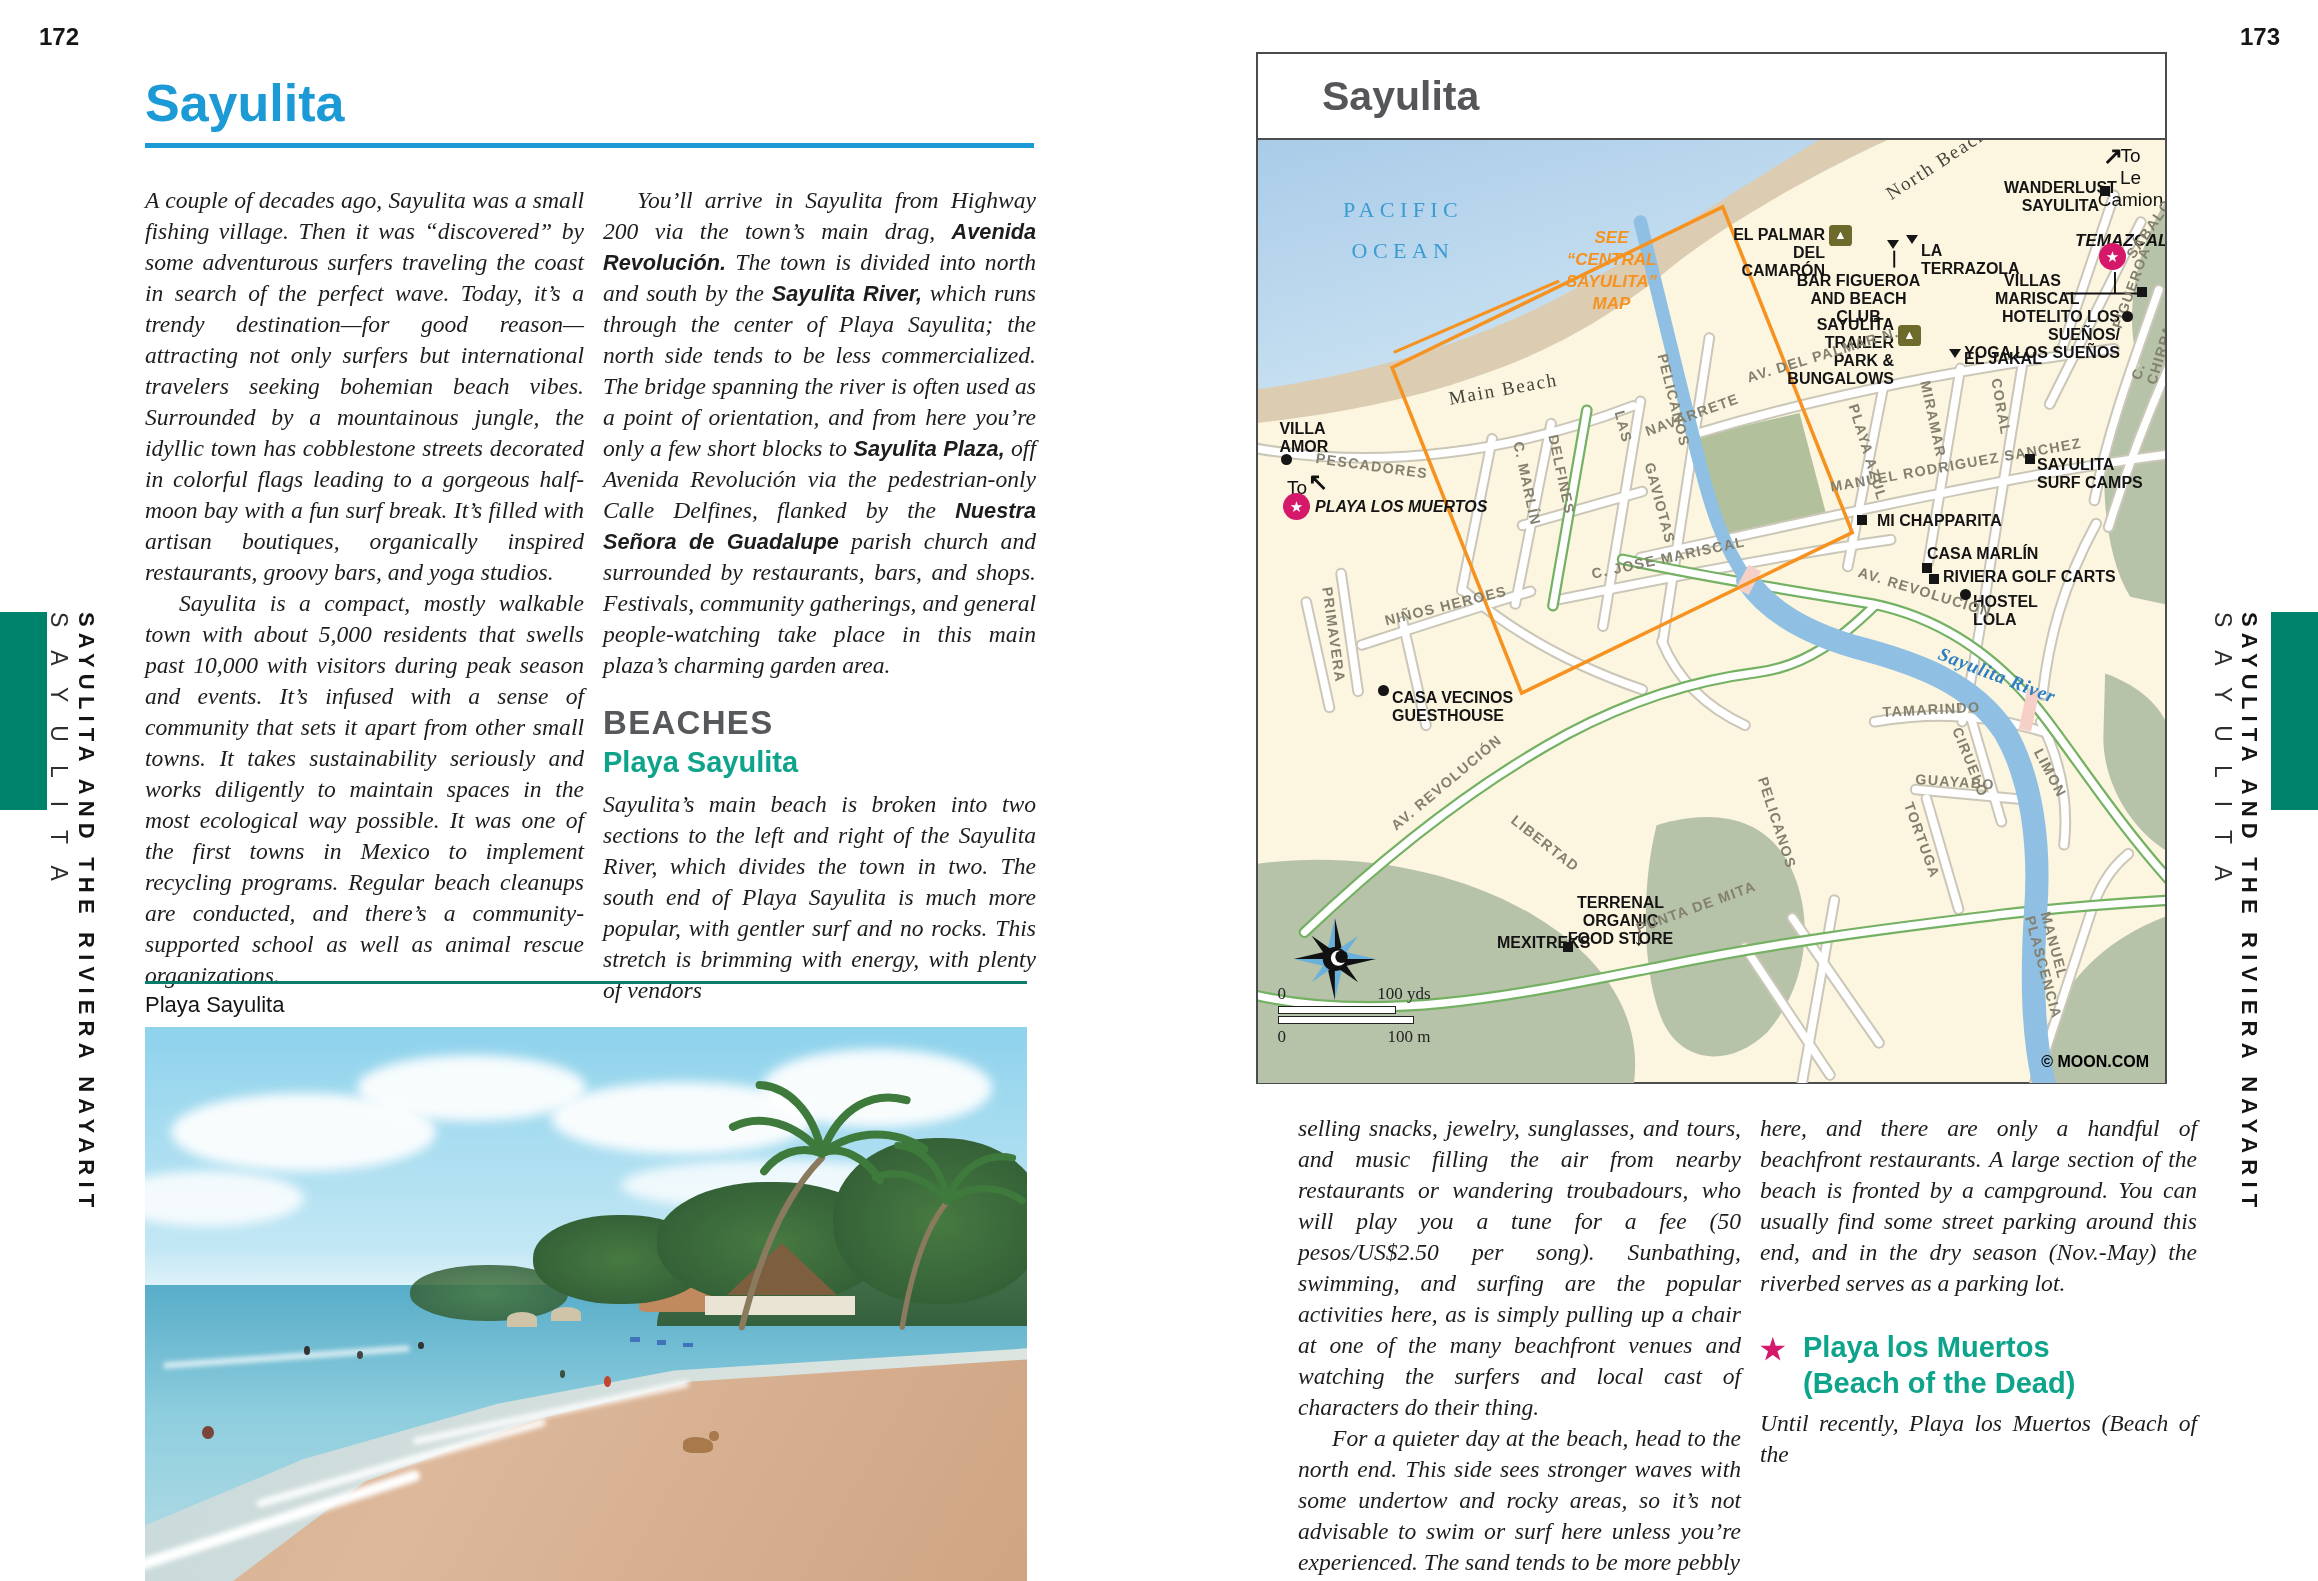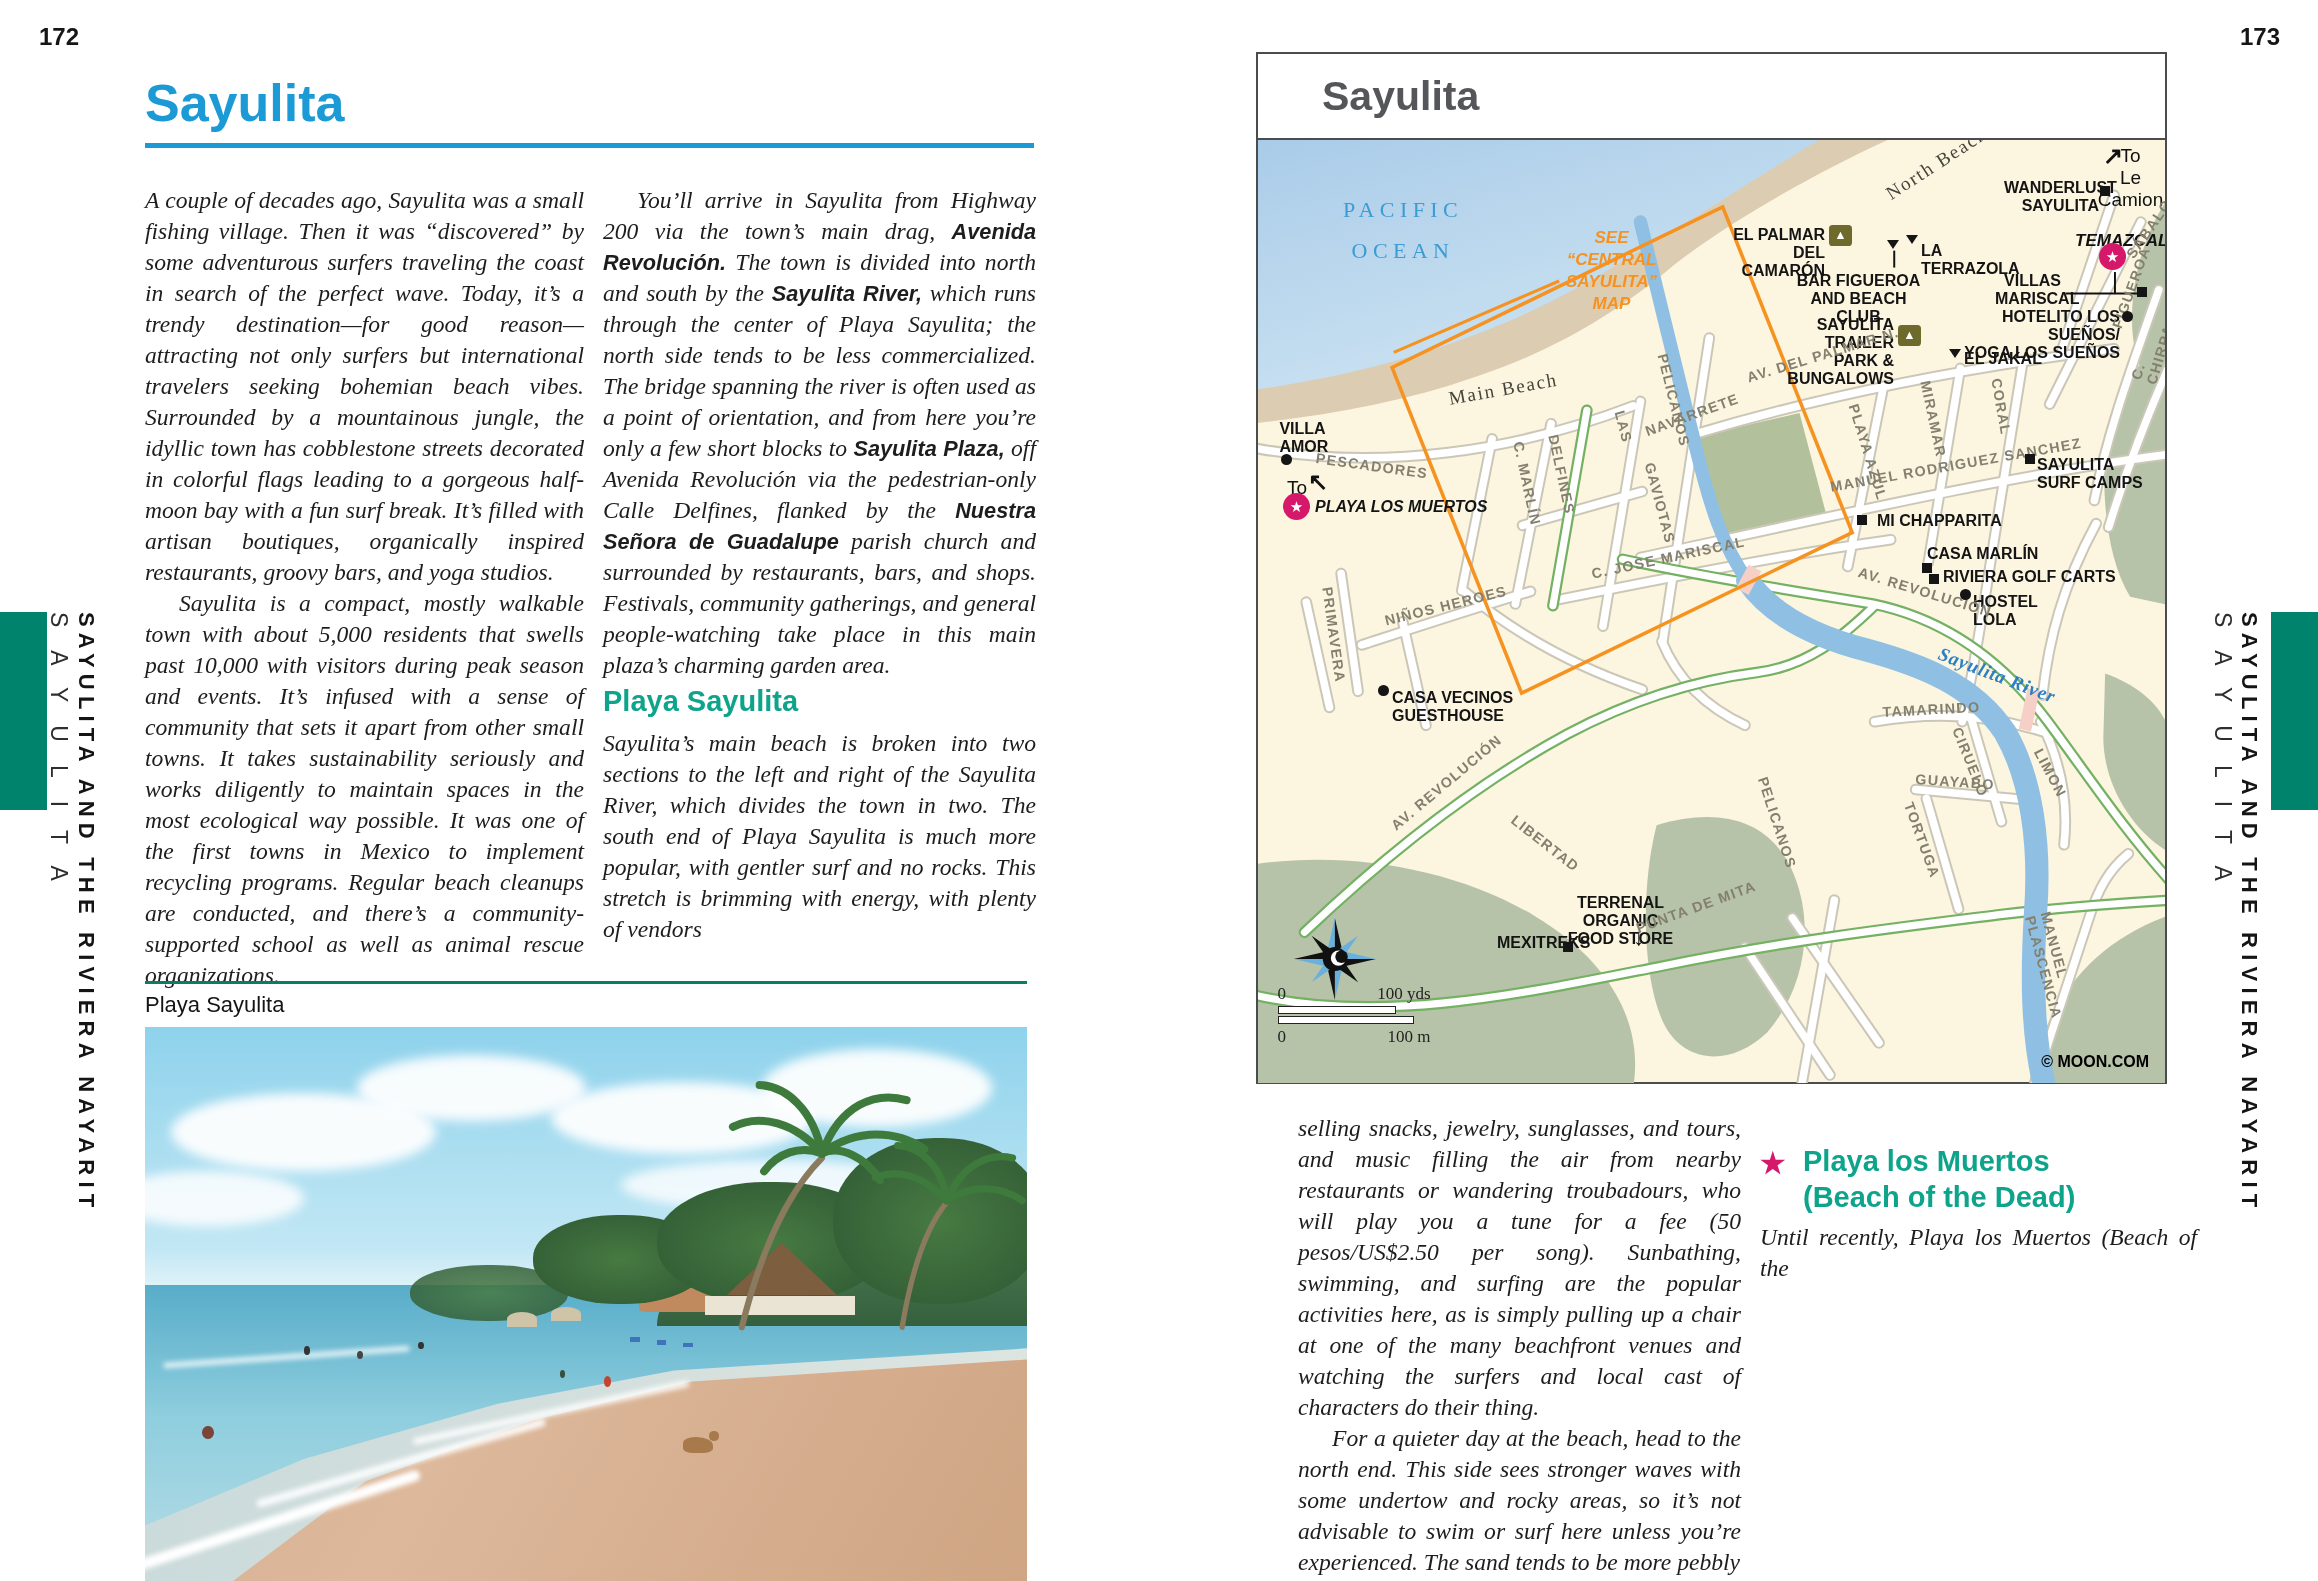--- a/index.html
+++ b/index.html
@@ -117,20 +117,21 @@
   <div class="abs title" style="left:145px;top:73px;">Sayulita</div>
   <div class="abs title-rule" style="left:145px;top:143px;width:889px;"></div>
 
   <div class="body-col" style="left:145px;top:185px;width:439px;">
     <p>A couple of decades ago, Sayulita was a small fishing village. Then it was “discovered” by some adventurous surfers traveling the coast in search of the perfect wave. Today, it’s a trendy destination—for good reason—attracting not only surfers but international travelers seeking bohemian beach vibes. Surrounded by a mountainous jungle, the idyllic town has cobblestone streets decorated in colorful flags leading to a gorgeous half-moon bay with a fun surf break. It’s filled with artisan boutiques, organically inspired restaurants, groovy bars, and yoga studios.</p>
     <p class="ind">Sayulita is a compact, mostly walkable town with about 5,000 residents that swells past 10,000 with visitors during peak season and events. It’s infused with a sense of community that sets it apart from other small towns. It takes sustainability seriously and works diligently to maintain spaces in the most ecological way possible. It was one of the first towns in Mexico to implement recycling programs. Regular beach cleanups are conducted, and there’s a community-supported school as well as animal rescue organizations.</p>
   </div>
 
   <div class="body-col" style="left:603px;top:185px;width:433px;">
     <p class="ind"><span>You’ll arrive in Sayulita from Highway 200 via the town’s main drag, </span><span class="bld">Avenida Revolución.</span><span> The town is divided into north and south by the </span><span class="bld">Sayulita River,</span><span> which runs through the center of Playa Sayulita; the north side tends to be less commercialized. The bridge spanning the river is often used as a point of orientation, and from here you’re only a few short blocks to </span><span class="bld">Sayulita Plaza,</span><span> off Avenida Revolución via the pedestrian-only Calle Delfines, flanked by the </span><span class="bld">Nuestra Señora de Guadalupe</span><span> parish church and surrounded by restaurants, bars, and shops. Festivals, community gatherings, and general people-watching take place in this main plaza’s charming garden area.</span></p>
+    <div class="h-beaches">BEACHES</div>
     <div class="h-playa">Playa Sayulita</div>
     <p>Sayulita’s main beach is broken into two sections to the left and right of the Sayulita River, which divides the town in two. The south end of Playa Sayulita is much more popular, with gentler surf and no rocks. This stretch is brimming with energy, with plenty of vendors</p>
   </div>
 
   <div class="abs cap-rule" style="left:145px;top:981px;width:882px;"></div>
   <div class="abs caption" style="left:145px;top:992px;">Playa Sayulita</div>
 
   <div class="photo">
     <div class="ph-cloud" style="left:3%;top:12%;width:30%;height:14%;"></div>
     <div class="ph-cloud" style="left:24%;top:5%;width:26%;height:12%;"></div>
@@ -442,20 +443,21 @@
       </div>
       <div class="mlabel credit" style="right:16px;bottom:12.5px;left:auto;">© MOON.COM</div>
     </div>
   </div>
 
   <div class="body-col" style="left:1298px;top:1113px;width:443px;">
     <p>selling snacks, jewelry, sunglasses, and tours, and music filling the air from nearby restaurants or wandering troubadours, who will play you a tune for a fee (50 pesos/US$2.50 per song). Sunbathing, swimming, and surfing are the popular activities here, as is simply pulling up a chair at one of the many beachfront venues and watching the surfers and local cast of characters do their thing.</p>
     <p class="ind">For a quieter day at the beach, head to the north end. This side sees stronger waves with some undertow and rocky areas, so it’s not advisable to swim or surf here unless you’re experienced. The sand tends to be more pebbly</p>
   </div>
   <div class="body-col" style="left:1760px;top:1113px;width:437px;">
+    <p>here, and there are only a handful of beachfront restaurants. A large section of the beach is fronted by a campground. You can usually find some street parking around this end, and in the dry season (Nov.-May) the riverbed serves as a parking lot.</p>
     <div class="poi-head">
       <span class="ph-star">★</span>
       <span>Playa los Muertos</span><br>
       <span>(Beach of the Dead)</span>
     </div>
     <p style="margin-top:7.1px;">Until recently, Playa los Muertos (Beach of the</p>
   </div>
 
 </div>
 

